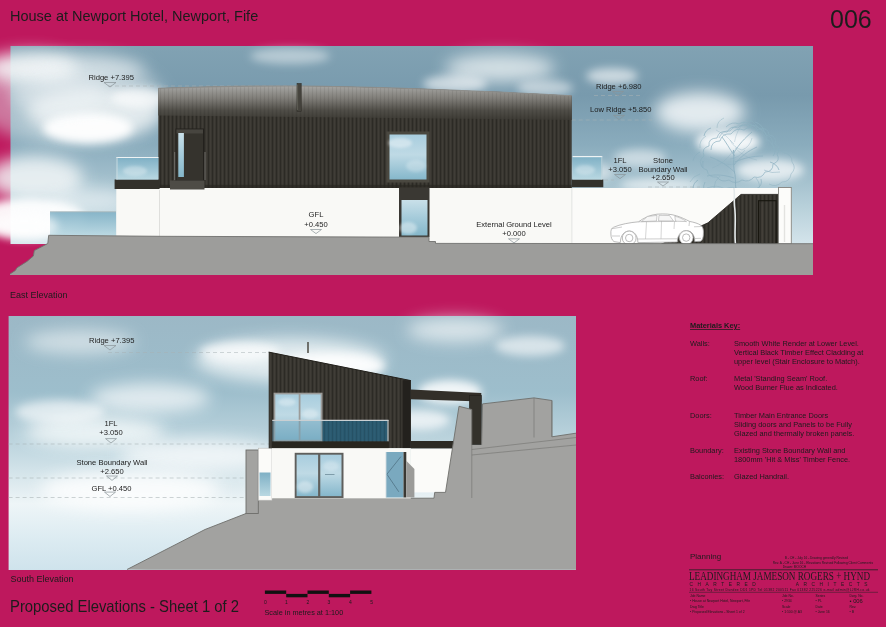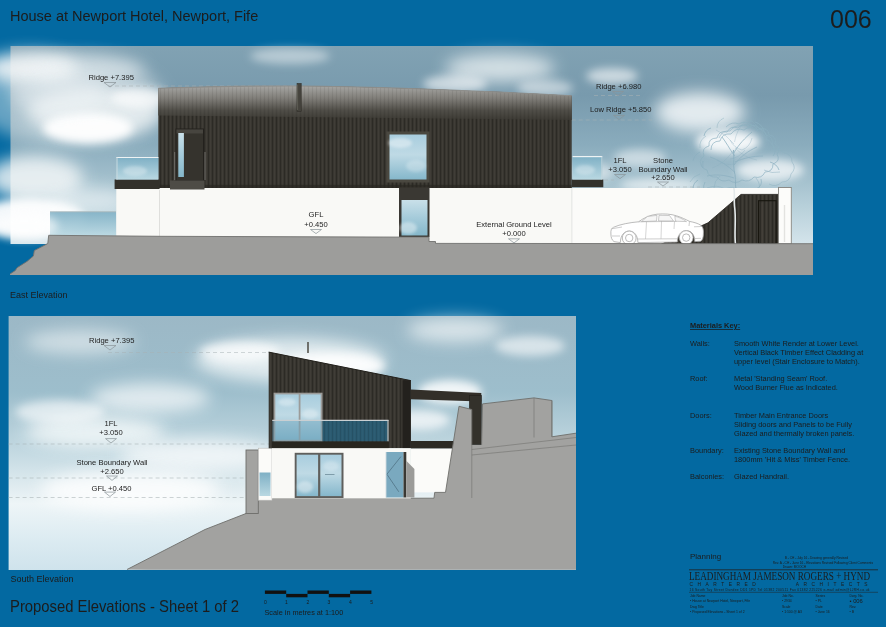--- a/index.html
+++ b/index.html
@@ -1,16 +1,16 @@
 <!DOCTYPE html>
 <html><head>
 <meta charset="utf-8">
 <style>
 html,body{margin:0;padding:0;background:#ffffff;}
-#page{position:relative;width:886px;height:627px;background:#0369a1;overflow:hidden;font-family:"Liberation Sans",sans-serif;text-decoration:underline;}
+#page{position:relative;width:886px;height:627px;background:#be185d;overflow:hidden;font-family:"Liberation Sans",sans-serif;text-decoration:underline;}
 #page svg{position:absolute;top:0;left:0;display:block;}
 text{font-family:"Liberation Sans",sans-serif;fill:#1c1c1c;}
 </style>
 </head>
 <body>
 <div id="page">
 <svg width="886" height="627" viewBox="0 0 886 627">
 <defs>
 <linearGradient id="skyE" x1="0" y1="0" x2="0" y2="1">
 <stop offset="0" stop-color="#81a2b3"></stop>

